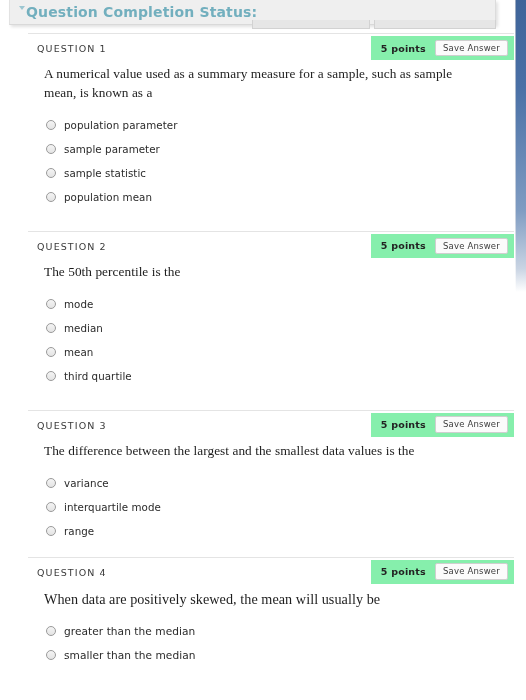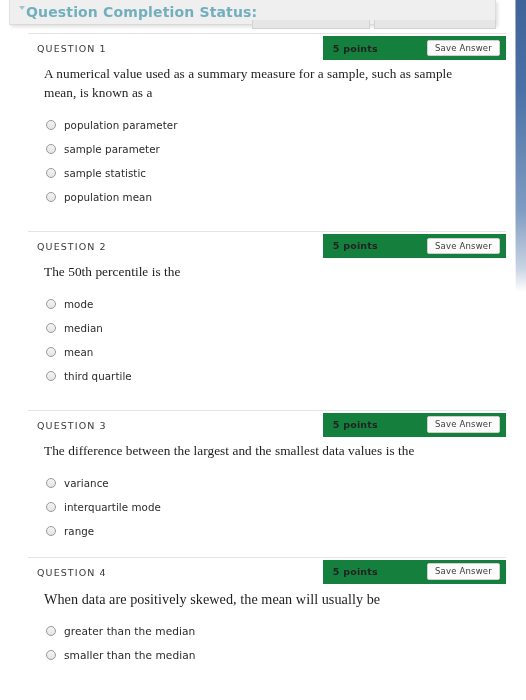--- a/index.html
+++ b/index.html
@@ -101,21 +101,21 @@
 
   
   .content {
     position: relative;
     width: 526px;
   }
   .question {
     position: relative;
     border-top: 1px solid #e4e4e4;
     margin-left: 28px;
-    margin-right: 20px;
+    margin-right: 12px;
     padding-top: 0;
   }
   .question.first { border-top: 1px solid #e4e4e4; }
 
   .qhead {
     position: relative;
     height: 28px;
   }
   .qnumber {
     position: absolute;
@@ -124,26 +124,25 @@
     font-size: 9.5px;
     letter-spacing: 1.1px;
     color: #3a3a3a;
     white-space: nowrap;
   }
   .qmeta {
     position: absolute;
     right: 0px;
     top: 2px;
     height: 24px;
-    background: #15803d;
+    background: #86efac;
     display: flex;
     align-items: center;
     padding: 0 6px 0 10px;
     box-sizing: border-box;
-    gap: 40px;
   }
   .qpoints {
     font-size: 9.5px;
     font-weight: bold;
     color: #222;
     letter-spacing: 0.2px;
     white-space: nowrap;
     padding-right: 9px;
   }
   .save-btn {

